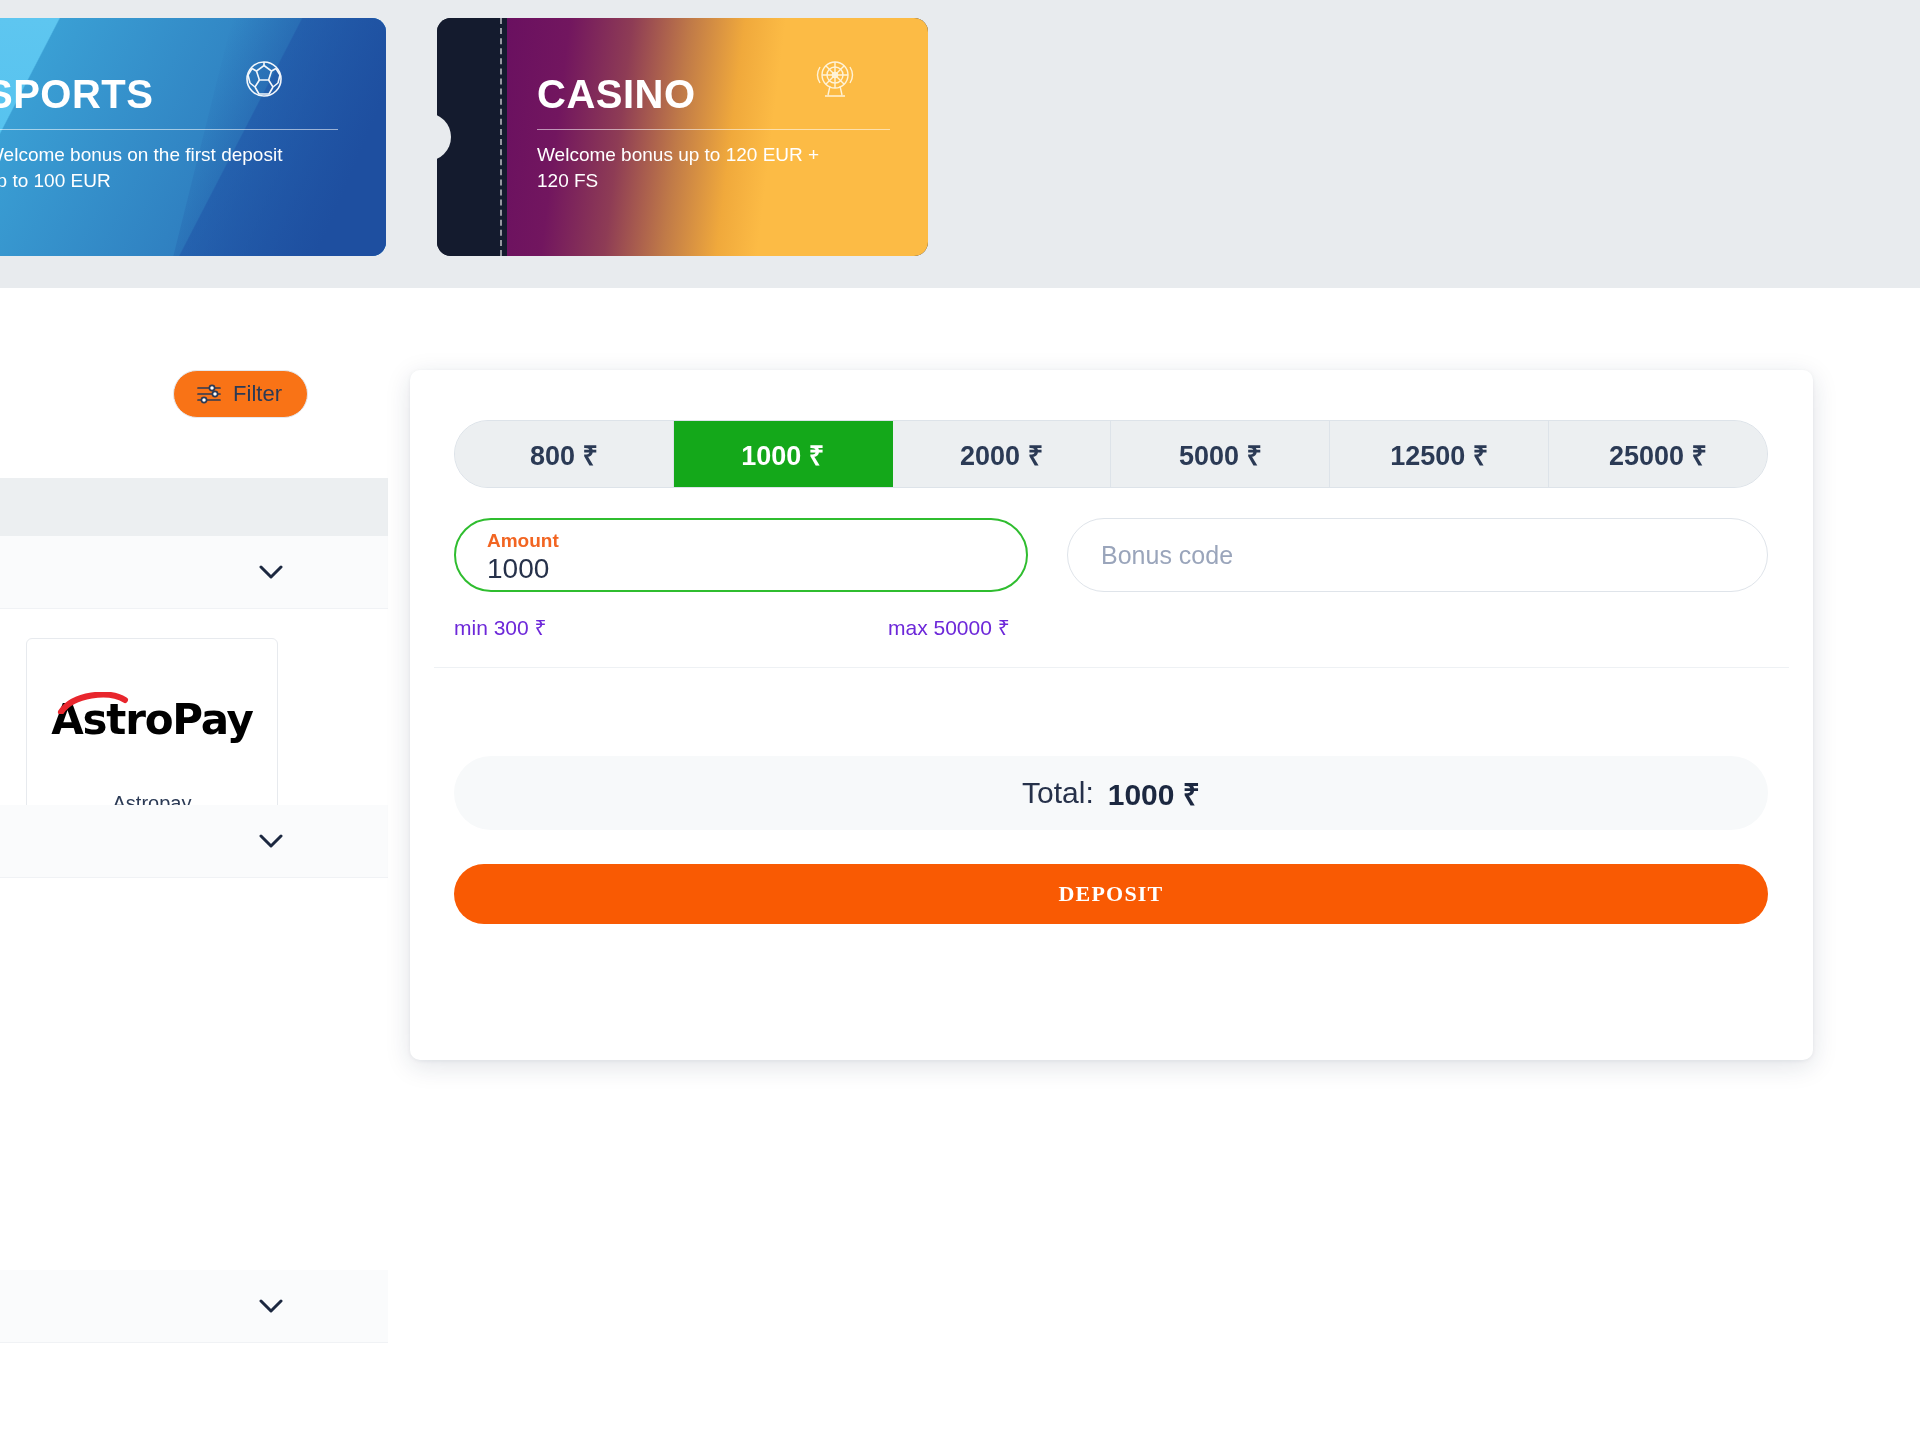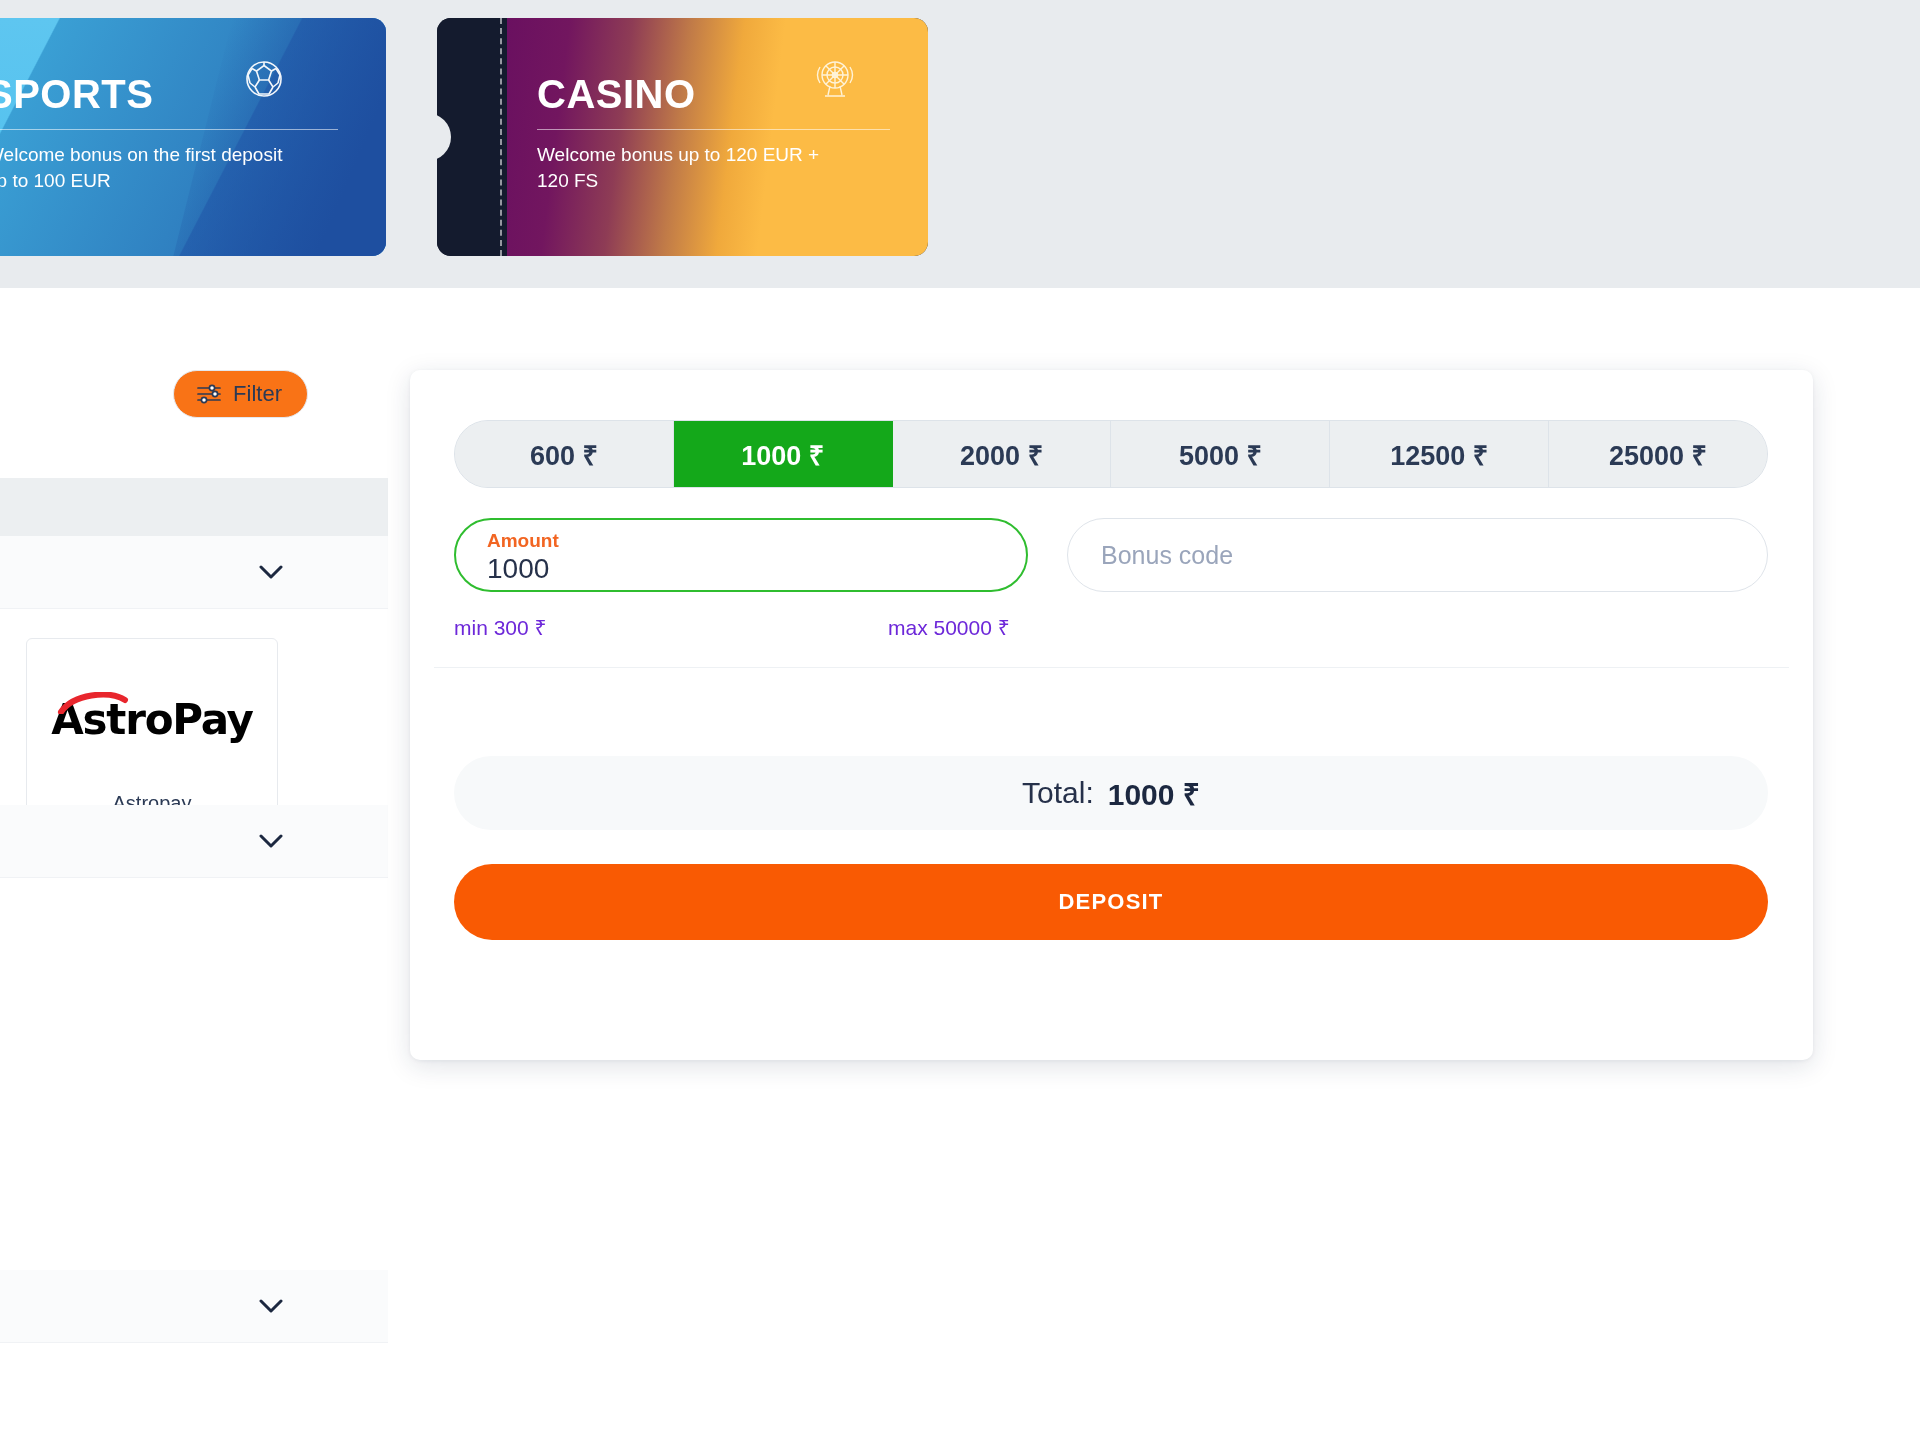--- a/index.html
+++ b/index.html
@@ -433,29 +433,29 @@
     font-size: 30px;
     font-weight: bold;
     color: #1c2840;
   }
 
   .deposit-btn {
     position: absolute;
     left: 44px;
     top: 494px;
     width: 1314px;
-    height: 76px;
+    height: 60px;
     background: #f95a03;
     border: none;
     border-radius: 38px;
     color: #ffffff;
     font-size: 22px;
     font-weight: bold;
     letter-spacing: 1.2px;
-    font-family: Liberation Sans, sans-serif;
+    font-family: Liberation Serif, serif;
     cursor: pointer;
   }
 
   
   .right-gutter {
     position: absolute;
     right: 0;
     top: 0;
     width: 18px;
     height: 288px;
@@ -567,21 +567,21 @@
           <svg viewBox="0 0 24 14" fill="none" stroke="#1c2840" stroke-width="3" stroke-linecap="round" stroke-linejoin="round">
             <path d="M2 2 L12 12 L22 2"></path>
           </svg>
         </span>
       </div>
     </div>
 
     <div class="deposit-panel">
 
       <div class="amount-tabs">
-        <div class="amount-tab">600 ₹</div>
+        <div class="amount-tab">800 ₹</div>
         <div class="amount-tab active">1000 ₹</div>
         <div class="amount-tab">2000 ₹</div>
         <div class="amount-tab">5000 ₹</div>
         <div class="amount-tab">12500 ₹</div>
         <div class="amount-tab">25000 ₹</div>
       </div>
 
       <div class="field-row">
         <div class="fld fld-amount">
           <span class="fld-label">Amount</span>

